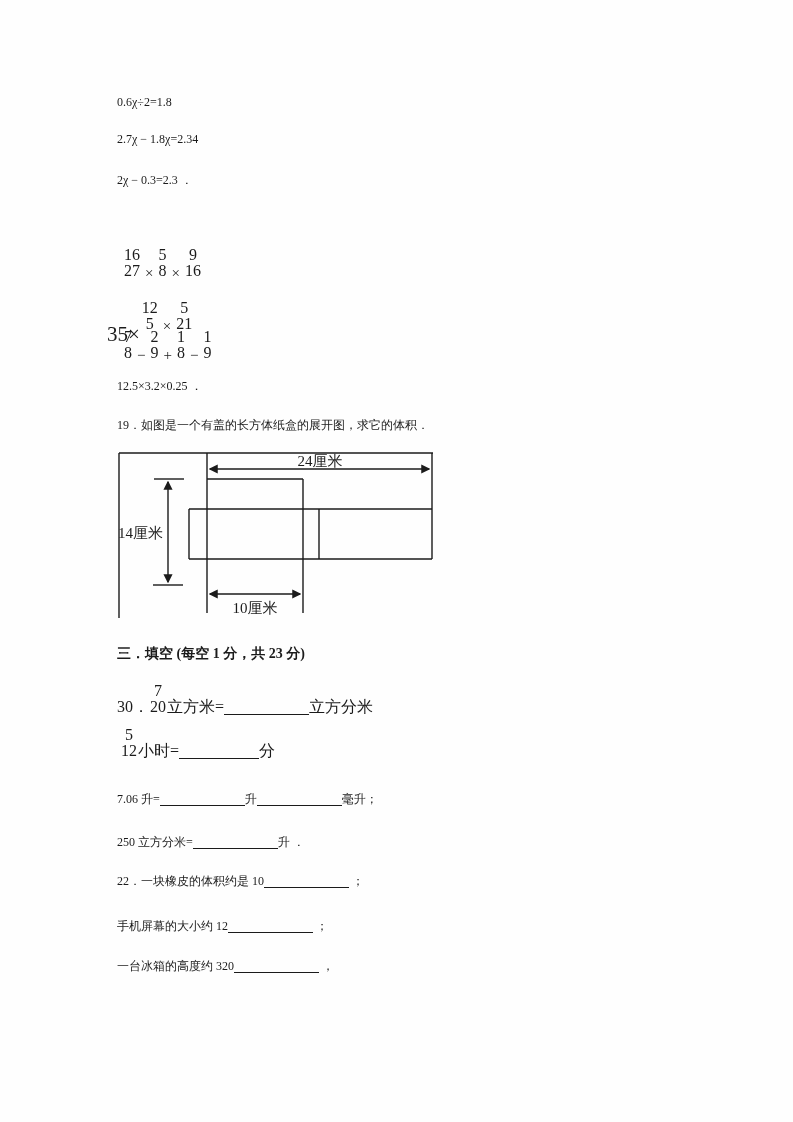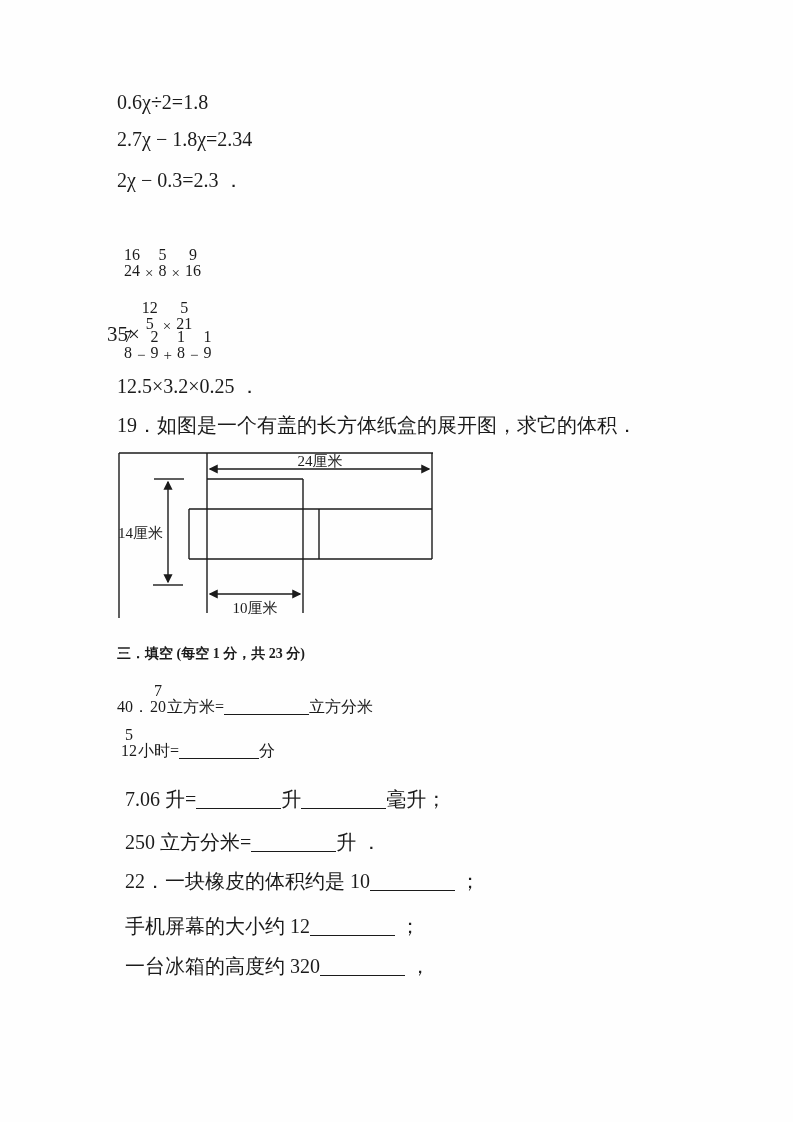--- a/index.html
+++ b/index.html
@@ -2,21 +2,21 @@
 <html><head>
 <meta charset="utf-8">
 <style>
   html,body{margin:0;padding:0;background:#ffffff;}
   #page{
     position:relative;width:793px;height:1122px;background:#fefefe;
     font-family:"Liberation Serif","DejaVu Serif",serif;
     color:#1b1b1b;overflow:hidden;
   }
   .line{
-    position:absolute;left:117px;font-size:20px;line-height:17px;white-space:pre;
+    position:absolute;left:117px;font-size:12px;line-height:17px;white-space:pre;
   }
   .indent0{left:105px;}
   .mathrow{
     position:absolute;left:123px;display:flex;align-items:flex-end;
     font-size:16px;line-height:17px;white-space:pre;
   }
   .frac{display:inline-flex;flex-direction:column;align-items:center;line-height:16px;padding:0 1px;}
   .frac span{display:block;}
   .op{position:relative;top:3px;padding:0 4px;font-size:15px;}
   .lead{position:relative;top:11px;padding-right:1px;font-size:21px;margin-top:28px;}
@@ -35,21 +35,21 @@
 <body>
 
 <div id="page">
 
   <div class="line" style="top:94px">0.6χ÷2=1.8</div>
   <div class="line" style="top:131px">2.7χ − 1.8χ=2.34</div>
   <div class="line" style="top:172px">2χ − 0.3=2.3 ．</div>
 
 
   <div class="mathrow" style="top:247px">
-    <span class="frac"><span>16</span><span>24</span></span>
+    <span class="frac"><span>16</span><span>27</span></span>
     <span class="op">×</span>
     <span class="frac"><span>5</span><span>8</span></span>
     <span class="op">×</span>
     <span class="frac"><span>9</span><span>16</span></span>
   </div>
 
   <div class="mathrow" style="top:287px;left:107px">
     <span class="lead">35×</span>
     <span class="frac"><span>12</span><span>5</span></span>
     <span class="op">×</span>
@@ -97,21 +97,21 @@
     <line x1="97" y1="146" x2="187" y2="146" marker-start="url(#ah)" marker-end="url(#ah)"></line>
 
     <text x="207" y="18" text-anchor="middle">24厘米</text>
     <text x="5" y="90" text-anchor="start">14厘米</text>
     <text x="142" y="165" text-anchor="middle">10厘米</text>
   </svg>
 
   <div class="line bold" style="top:645px">三．填空 (每空 1 分，共 23 分)</div>
 
   <div class="mathrow" style="top:683px;left:117px">
-    <span class="mtext">40．</span>
+    <span class="mtext">30．</span>
     <span class="frac"><span>7</span><span>20</span></span>
     <span class="mtext"><span>立方米=</span><span class="blank"></span><span>立方分米</span></span>
   </div>
 
   <div class="mathrow" style="top:727px;left:120px">
     <span class="frac"><span>5</span><span>12</span></span>
     <span class="mtext"><span>小时=</span><span class="blank w80"></span><span>分</span></span>
   </div>
 
   <div class="line indent0" style="top:774px">

